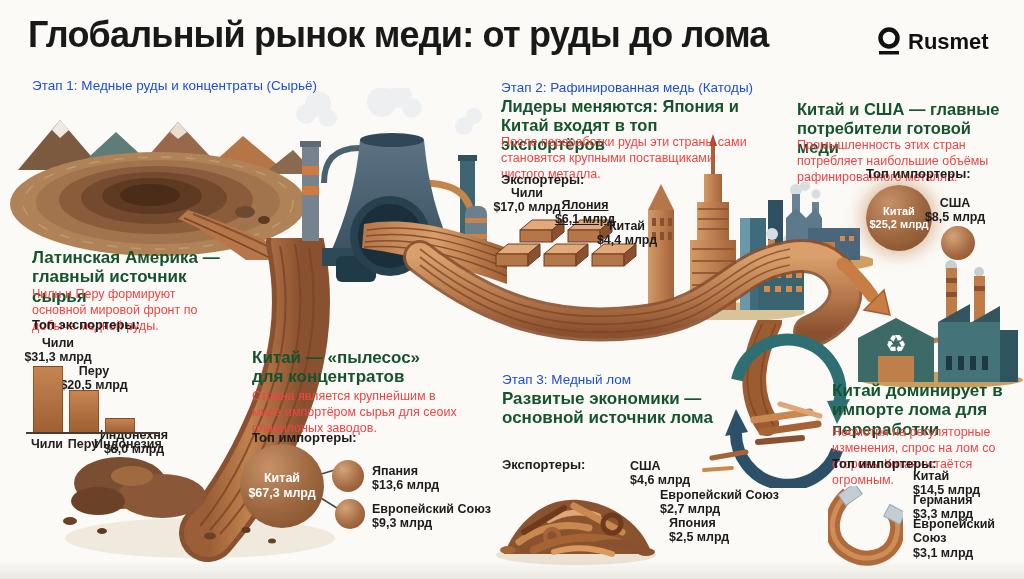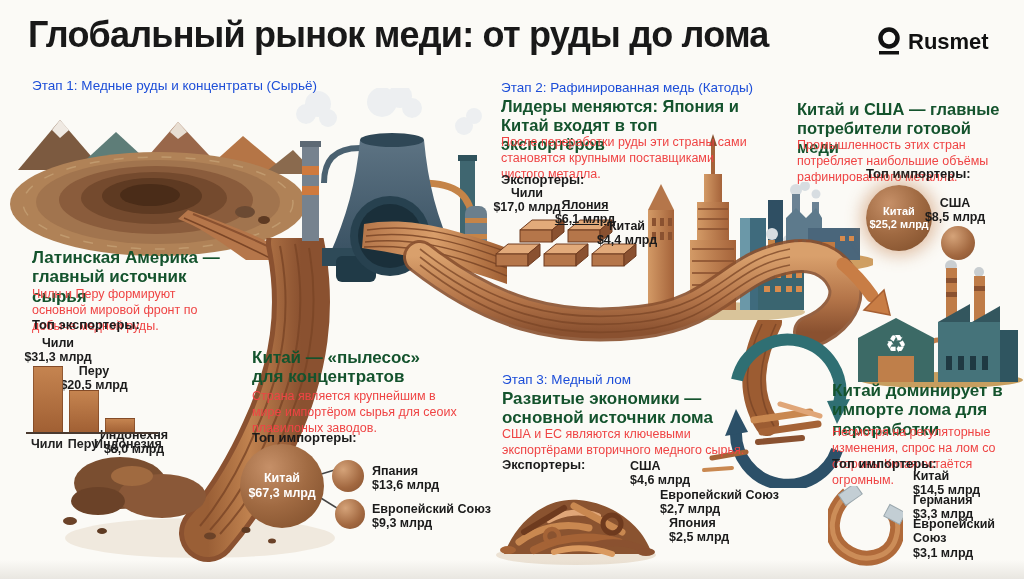--- a/index.html
+++ b/index.html
@@ -345,21 +345,20 @@
         <span style="display:block;">$25,2 млрд</span>
       </div>
   </div>
   <div class="abs txt grp ctr" style="left:920px;top:196px;width:70px;">
     <span>США</span>
       <span>$8,5 млрд</span>
   </div>
   <div class="abs bubble sm" style="left:941px;top:226px;width:34px;height:34px;"></div>
 
   <div class="abs txt t-h" style="left:502px;top:389px;width:245px;font-size:17px;">Развитые экономики — основной источник лома</div>
-  <div class="abs txt t-b" style="left:502px;top:426px;width:250px;">США и ЕС являются ключевыми экспортёрами вторичного медного сырья.</div>
   <div class="abs txt t-l" style="left:502px;top:457px;">Экспортеры:</div>
   <div class="abs txt grp" style="left:630px;top:459px;">
     <span>США</span>
       <span>$4,6 млрд</span>
   </div>
   <div class="abs txt grp" style="left:660px;top:488px;">
     <span>Европейский Союз</span>
       <span>$2,7 млрд</span>
   </div>
   <div class="abs txt grp" style="left:669px;top:516px;">

